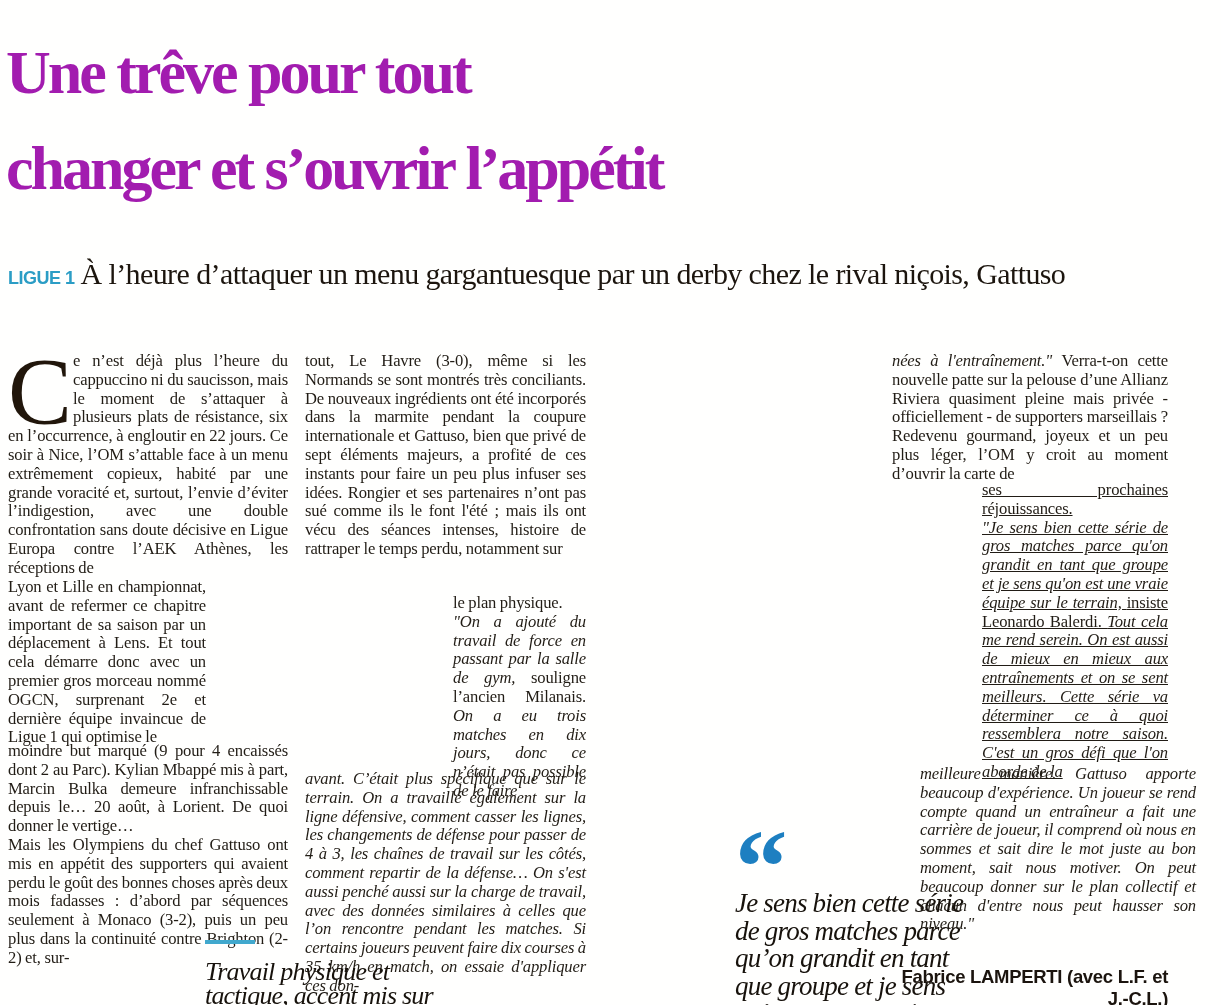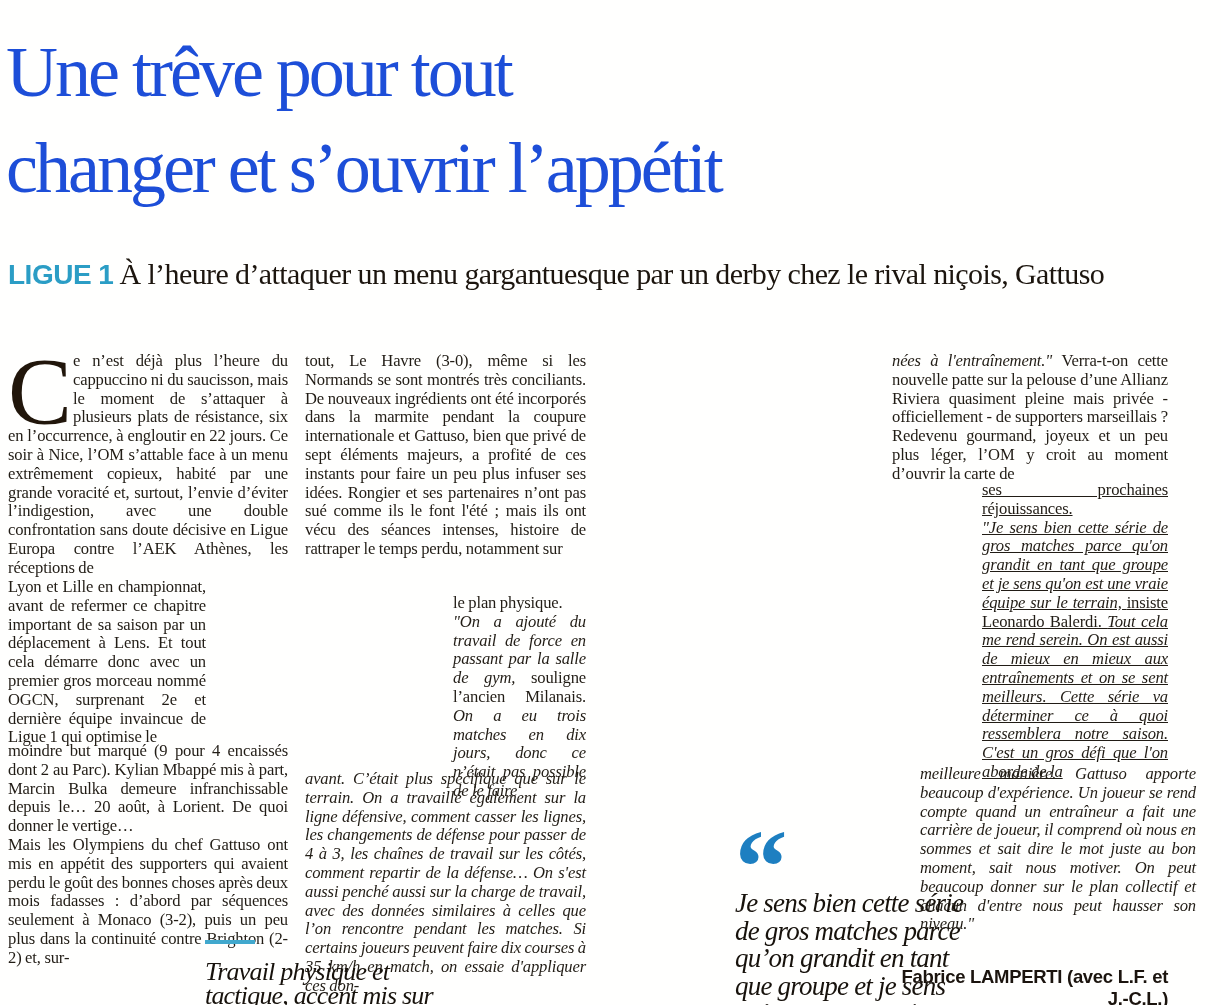--- a/index.html
+++ b/index.html
@@ -1,26 +1,26 @@
 <!DOCTYPE html>
 <html lang="fr"><head>
 <meta charset="utf-8">
 <style>
   html,body{margin:0;padding:0;background:#ffffff;}
   .page{position:relative;width:1221px;height:1005px;background:#fffffe;overflow:hidden;
         font-family:"Liberation Serif","DejaVu Serif",serif;color:#1e1913;}
 
   
   .headline{position:absolute;left:6px;top:24px;width:1200px;
-            font-size:72px;line-height:96px;letter-spacing:-3px;
-            color:#1d4ed8;font-weight:400;}
+            font-size:62px;line-height:96px;letter-spacing:-3px;
+            color:#a21caf;font-weight:700;}
   .standfirst{position:absolute;left:8px;top:256px;width:1195px;
               font-size:30px;line-height:35px;letter-spacing:-0.6px;color:#1c150e;}
   .kicker{font-family:"Liberation Sans",sans-serif;font-weight:bold;
-          font-size:28px;color:#2b9dc5;letter-spacing:-0.5px;padding-right:6px;}
+          font-size:18px;color:#2b9dc5;letter-spacing:-0.5px;padding-right:6px;}
 
   
   .bodywrap{position:absolute;left:0;top:350px;width:1221px;height:655px;}
   .col{position:absolute;top:0;height:655px;}
   .col1{left:8px;width:280px;}
   .col2{left:305px;width:281px;text-decoration:underline;}
   .col4{left:892px;width:276px;}
   .seg{position:absolute;left:0;
        font-size:16.6px;line-height:18.8px;text-align:justify;
        letter-spacing:-0.15px;word-spacing:-0.4px;color:#211c15;}

